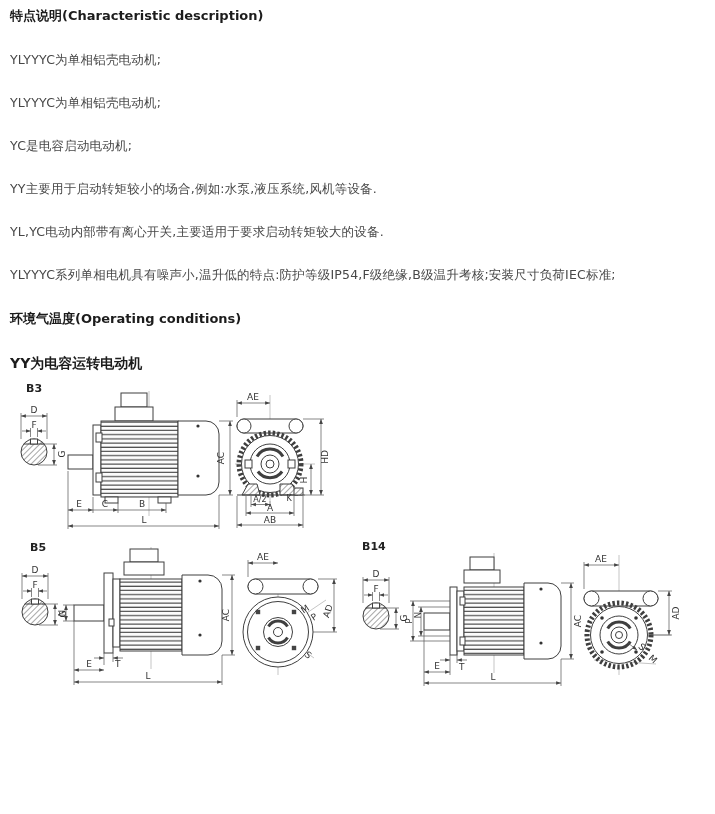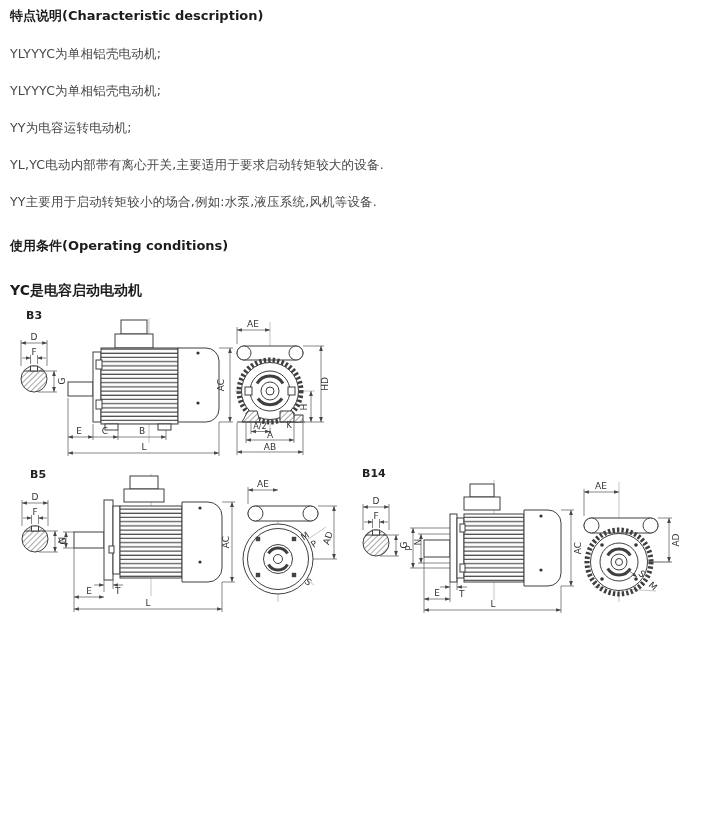--- a/index.html
+++ b/index.html
@@ -6,21 +6,21 @@
   html,body { background:#ffffff; }
   body {
     width:715px; height:814px; overflow:hidden;
     font-family:"DejaVu Sans","Liberation Sans",sans-serif;
     color:#454545;
   }
   .doc { padding:5px 10px 0 10px; }
   .h { font-size:13px; font-weight:bold; color:#1c1c1c; margin-top:27px; }
   .h.first { margin-top:2px; }
   .h.big { font-size:14px; }
-  p.line { font-size:12.5px; line-height:16px; margin-top:21px; color:#474747; letter-spacing:0.2px; }
+  p.line { font-size:12.5px; line-height:16px; margin-top:27px; color:#474747; letter-spacing:0.2px; }
   .drawings { position:relative; height:312px; margin-top:4px; margin-left:-10px; }
   .dwg { position:absolute; }
   
   .ln  { fill:none; stroke:#3f3f3f; stroke-width:1; }
   .fw  { fill:#ffffff; stroke:#3f3f3f; stroke-width:1; }
   .hf  { fill:url(#ht); stroke:#3f3f3f; stroke-width:1; }
   .ff  { fill:url(#fp); stroke:#3f3f3f; stroke-width:1; }
   .dim { fill:none; stroke:#555555; stroke-width:0.7; }
   .cl  { fill:none; stroke:#8a8a8a; stroke-width:0.5; }
   .dt  { font-size:9px; fill:#333; font-family:"DejaVu Sans",sans-serif; }
@@ -32,27 +32,28 @@
   .bsq { fill:#444; stroke:none; }
 </style>
 </head>
 <body>
 
 <div class="doc">
 
   <div class="h first">特点说明(Characteristic description)</div>
   <p class="line">YLYYYC为单相铝壳电动机;</p>
   <p class="line">YLYYYC为单相铝壳电动机;</p>
-  <p class="line">YY为电容运转电动机;</p>
+  <p class="line">YC是电容启动电动机;</p>
+  <p class="line">YY主要用于启动转矩较小的场合,例如:水泵,液压系统,风机等设备.</p>
   <p class="line">YL,YC电动内部带有离心开关,主要适用于要求启动转矩较大的设备.</p>
-  <p class="line">YY主要用于启动转矩较小的场合,例如:水泵,液压系统,风机等设备.</p>
-
-  <div class="h">使用条件(Operating conditions)</div>
-
-  <div class="h big">YC是电容启动电动机</div>
+  <p class="line">YLYYYC系列单相电机具有噪声小,温升低的特点:防护等级IP54,F级绝缘,B级温升考核;安装尺寸负荷IEC标准;</p>
+
+  <div class="h">环境气温度(Operating conditions)</div>
+
+  <div class="h big">YY为电容运转电动机</div>
 
   <div class="drawings">
 
     <svg class="dwg" style="left:8px;top:2px" width="332" height="158" viewBox="0 0 332 158">
       <defs>
         <marker id="ar" viewBox="0 0 10 10" refX="10" refY="5" markerWidth="7" markerHeight="7" orient="auto-start-reverse">
           <path d="M0,1.2 L10,5 L0,8.8 z" fill="#444"></path>
         </marker>
         <pattern id="ht" width="4" height="4" patternUnits="userSpaceOnUse" patternTransform="rotate(45)">
           <rect width="4" height="4" fill="#fff"></rect>

